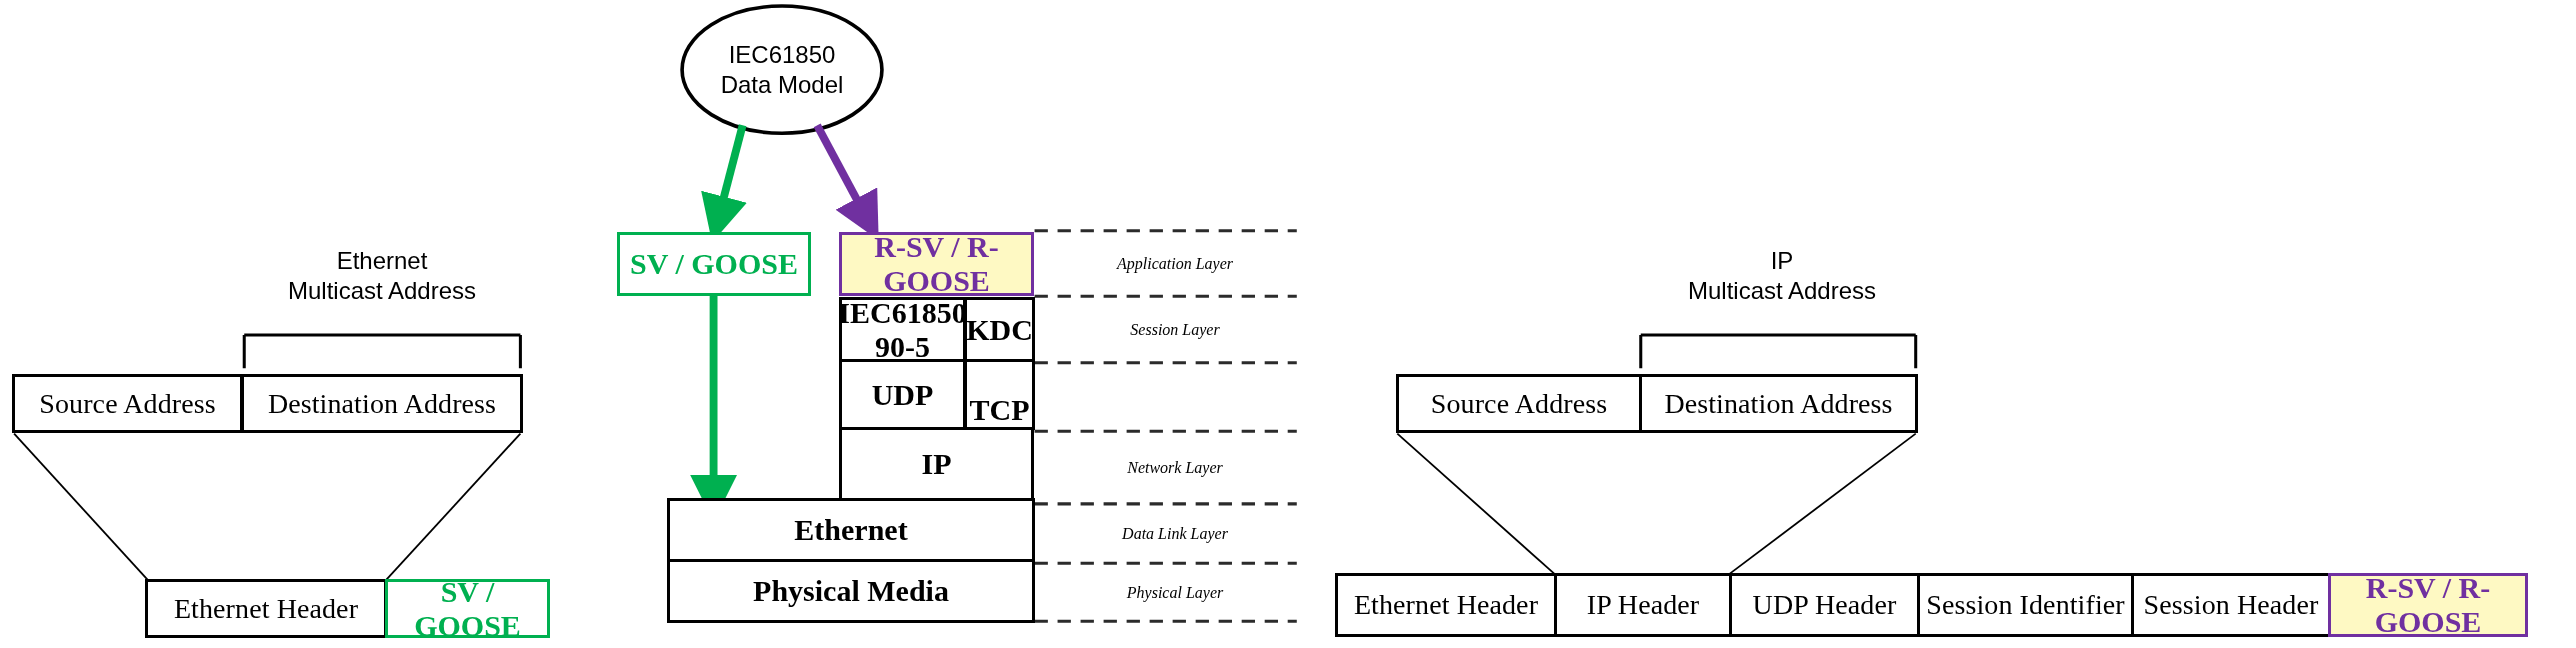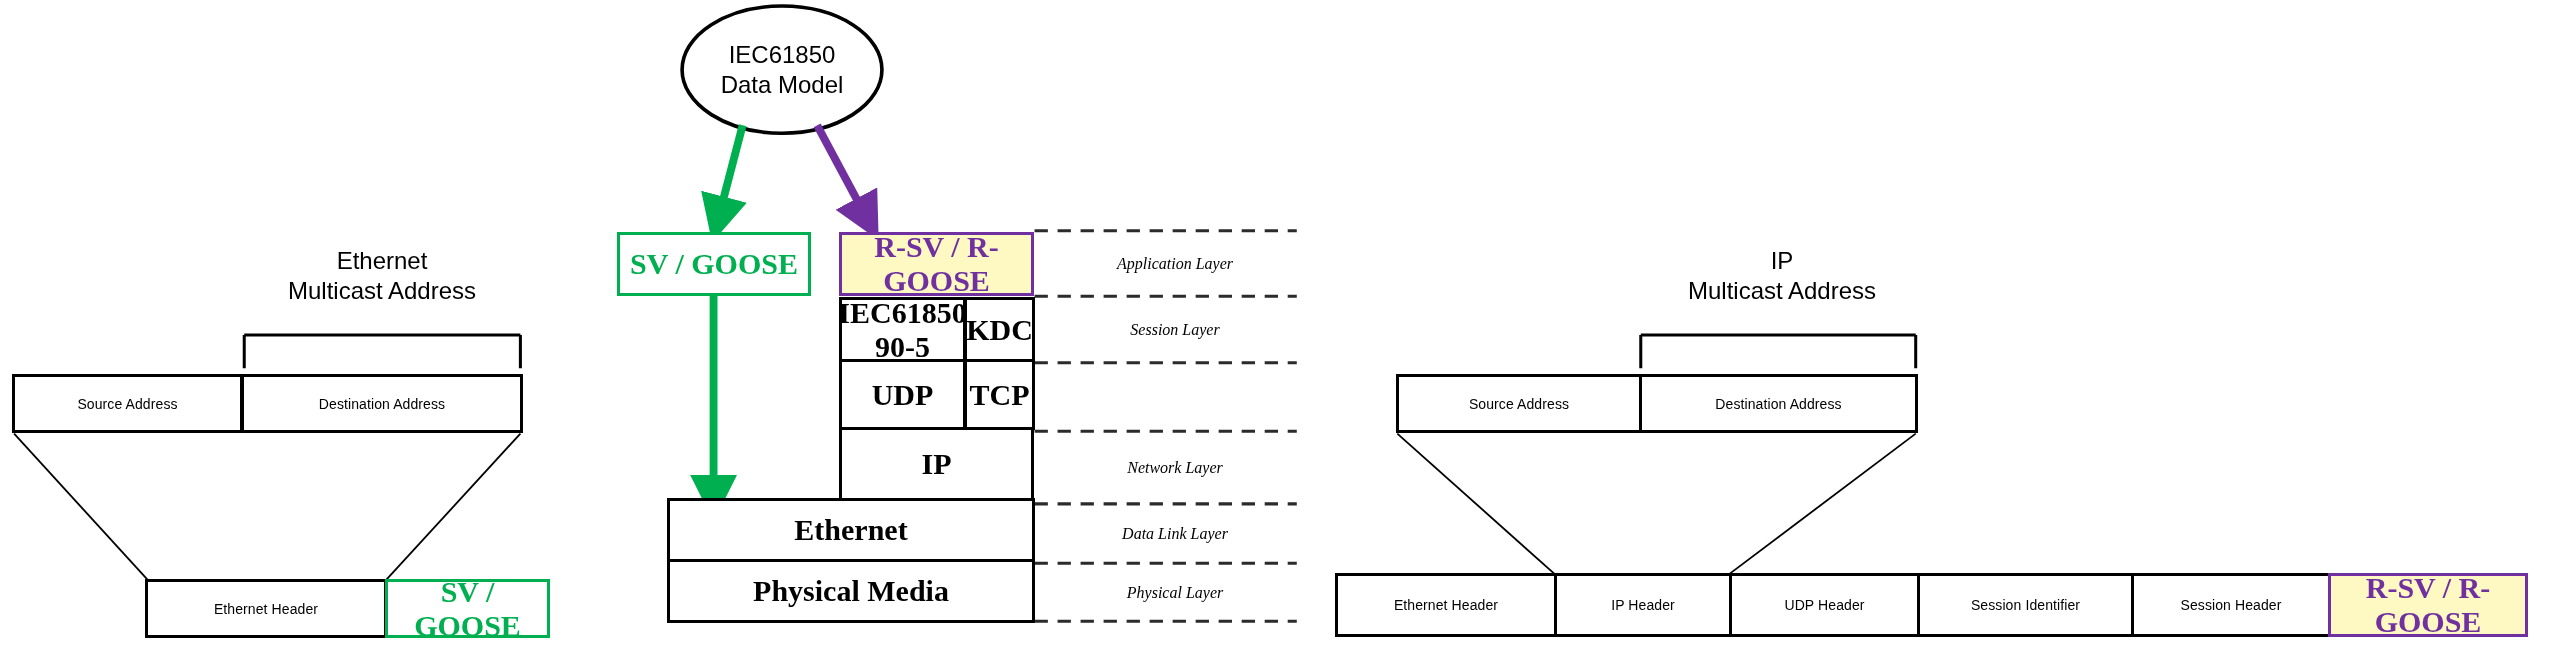--- a/index.html
+++ b/index.html
@@ -6,21 +6,21 @@
   body{width:2576px;height:648px;position:relative;overflow:hidden;
        font-family:"Liberation Sans", sans-serif;}
   .stage{position:absolute;left:0;top:0;width:2576px;height:648px;}
   .svglayer{position:absolute;left:0;top:0;width:2576px;height:648px;pointer-events:none;}
 
   
   .abs{position:absolute;box-sizing:border-box;}
   .ctr{display:flex;align-items:center;justify-content:center;text-align:center;}
 
   
-  .serif{font-family:Liberation Sans, sans-serif;color:#000000;font-size:14px;letter-spacing:0.1px;}
+  .serif{font-family:Liberation Serif, serif;color:#000000;font-size:28px;letter-spacing:0.1px;}
   .sansb{font-family:Liberation Serif, serif;color:#000000;font-size:30px;font-weight:bold;}
   .ital{font-family:"Liberation Serif", serif;font-style:italic;color:#000000;font-size:16px;}
 
   .boxblk{border:3px solid #000000;background:#ffffff;}
   .boxgrn{border:3.6px solid #00B050;background:#ffffff;}
   .boxpur{border:3.6px solid #7030A0;background:#fef9c3;}
 
   .grn{color:#00B050;font-weight:bold;}
   .pur{color:#7030A0;font-weight:bold;}
 
@@ -104,21 +104,21 @@
     <span class="sansb">IEC61850</span>
     <span class="sansb">90-5</span>
   </div>
   <div class="abs boxblk ctr" style="left:964px;top:297px;width:71px;height:65px;">
     <span class="sansb">KDC</span>
   </div>
 
   <div class="abs boxblk ctr" style="left:839px;top:359px;width:127px;height:71px;">
     <span class="sansb">UDP</span>
   </div>
-  <div class="abs boxblk ctr" style="left:964px;top:359px;width:71px;height:71px;">
+  <div class="abs boxblk ctr" style="left:964px;top:359px;width:71px;height:71px;align-items:flex-end;">
     <span class="sansb">TCP</span>
   </div>
 
   <div class="abs boxblk ctr" style="left:839px;top:427px;width:195px;height:74px;">
     <span class="sansb">IP</span>
   </div>
 
   <div class="abs boxblk ctr" style="left:667px;top:498px;width:368px;height:64px;">
     <span class="sansb">Ethernet</span>
   </div>

